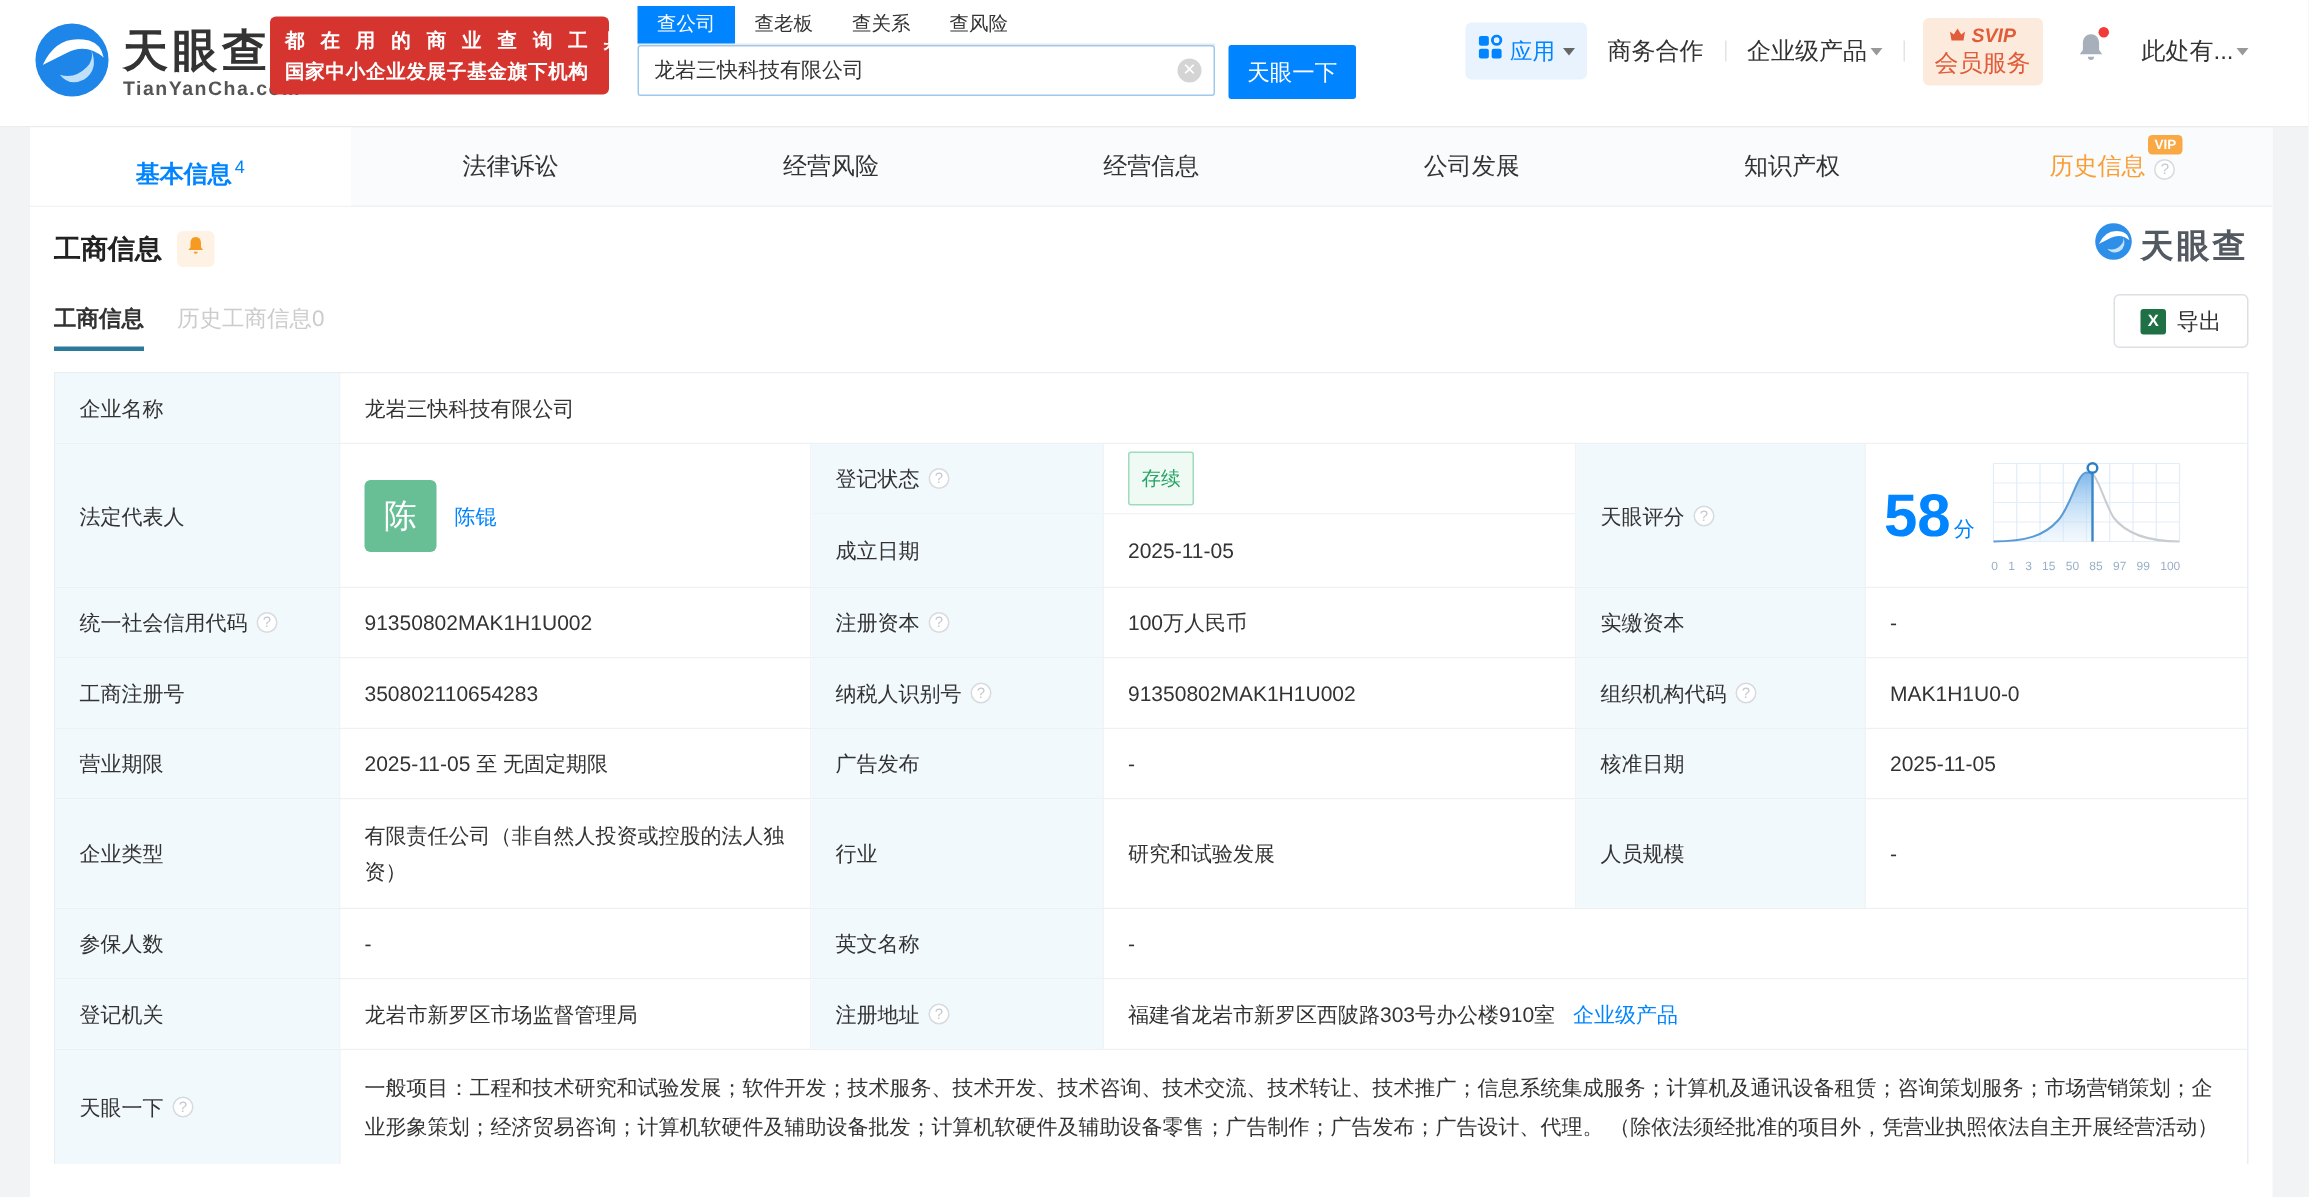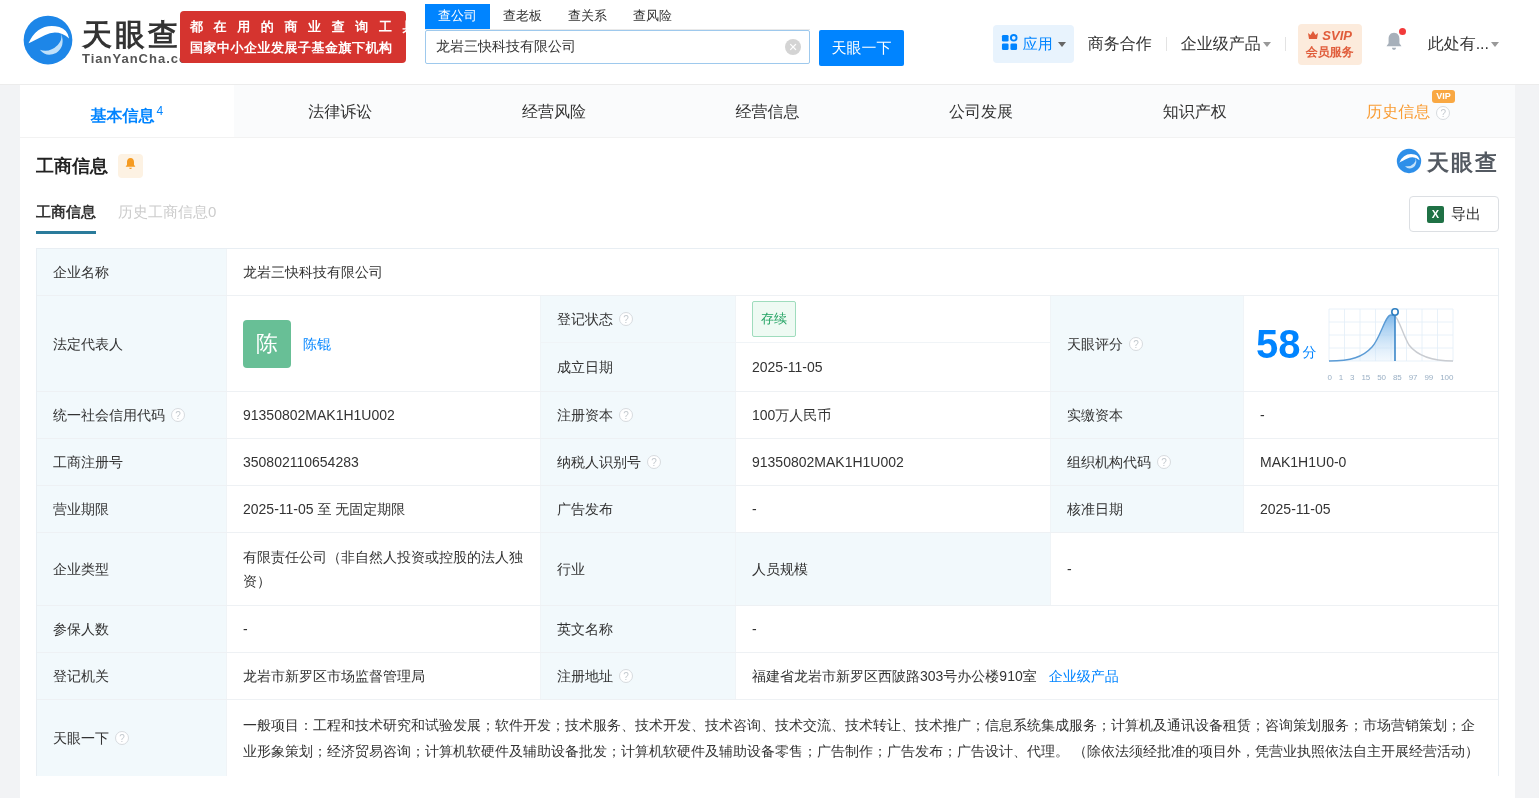--- a/index.html
+++ b/index.html
@@ -25,34 +25,34 @@
   .search-row { display:flex; margin-top:0; }
   .search-input-wrap { position:relative; width:385px; }
   .search-input { width:385px; height:34px; border:1px solid #9ec9ed; border-radius:2px;
     padding:0 32px 0 10px; font-size:14px; color:#333; outline:none;
     font-family:"Liberation Sans","DejaVu Sans",sans-serif; }
   .clear-btn { position:absolute; right:9px; top:9px; width:16px; height:16px; border-radius:50%;
     background:#d4d4d4; color:#fff; font-size:11px; line-height:16px; text-align:center; cursor:pointer; }
   .search-btn { margin-left:9px; width:85px; height:36px; background:#0084ff; color:#fff; border:none;
     border-radius:2px; font-size:15px; cursor:pointer; font-family:"Liberation Sans","DejaVu Sans",sans-serif; }
 
-  .top-nav { position:absolute; right:26px; top:22px; display:flex; align-items:center; height:44px;justify-content:space-between; }
+  .top-nav { position:absolute; right:26px; top:12px; display:flex; align-items:center; height:44px;justify-content:space-between; }
   .apps-btn { display:flex; align-items:center; background:#e8f3fd; border-radius:4px; height:38px;
     padding:0 8px; cursor:pointer; }
   .apps-btn .lbl { color:#0084ff; font-size:15px; margin:0 3px 0 5px; }
   .caret { width:0; height:0; border-left:4px solid transparent; border-right:4px solid transparent;
     border-top:5px solid #666; display:inline-block; margin-left:2px; }
   .nav-item { font-size:16px; color:#333; margin:0 14px; cursor:pointer; white-space:nowrap;
     display:flex; align-items:center; }
   .nav-sep { width:1px; height:14px; background:#e3e3e3; }
   .svip-badge { background:#fcebdc; border-radius:4px; padding:4px 8px; text-align:center;
     cursor:pointer; margin:0 12px; }
   .svip-badge .t1 { color:#e05c3a; font-size:13px; font-weight:bold; font-style:italic;
     display:flex; align-items:center; justify-content:center; }
-  .svip-badge .t2 { color:#e05c3a; font-size:12px; font-weight:bold; margin-top:1px; }
+  .svip-badge .t2 { color:#e05c3a; font-size:16px; font-weight:normal; margin-top:1px; }
   .bell-wrap { position:relative; margin:0 10px; cursor:pointer; }
   .red-dot { position:absolute; right:-2px; top:-3px; width:7px; height:7px; border-radius:50%; background:#f23a3a; }
 
   
   .page { margin:0 24px 0 20px; background:#fff; height:713px; }
 
   .tabstrip { display:flex; height:53px; background:#fafbfc; border-bottom:1px solid #f2f2f2; }
   .tab { flex:1; text-align:center; line-height:53px; font-size:16px; color:#333; cursor:pointer; position:relative; }
   .tab.active { background:#fff; color:#0084ff; font-weight:bold; }
   .tab .count { font-size:12px; color:#0084ff; vertical-align:super; margin-left:2px; font-weight:normal; }
@@ -353,20 +353,21 @@
         <div class="cell lab h47 bordered-r">广告发布</div>
         <div class="cell val h47 bordered-r">-</div>
         <div class="cell lab h47 bordered-r">核准日期</div>
         <div class="cell val h47">2025-11-05</div>
       </div>
 
       <div class="trow" style="grid-auto-rows:72px;">
         <div class="cell lab bordered-r">企业类型</div>
         <div class="cell val bordered-r" style="line-height:24px;">有限责任公司（非自然人投资或控股的法人独资）</div>
         <div class="cell lab bordered-r">行业</div>
+        <div class="cell val bordered-r">研究和试验发展</div>
         <div class="cell lab bordered-r">人员规模</div>
         <div class="cell val">-</div>
       </div>
 
       <div class="trow">
         <div class="cell lab h47 bordered-r">参保人数</div>
         <div class="cell val h47 bordered-r">-</div>
         <div class="cell lab h47 bordered-r">英文名称</div>
         <div class="cell val h47" style="grid-column:4/7;">-</div>
       </div>

